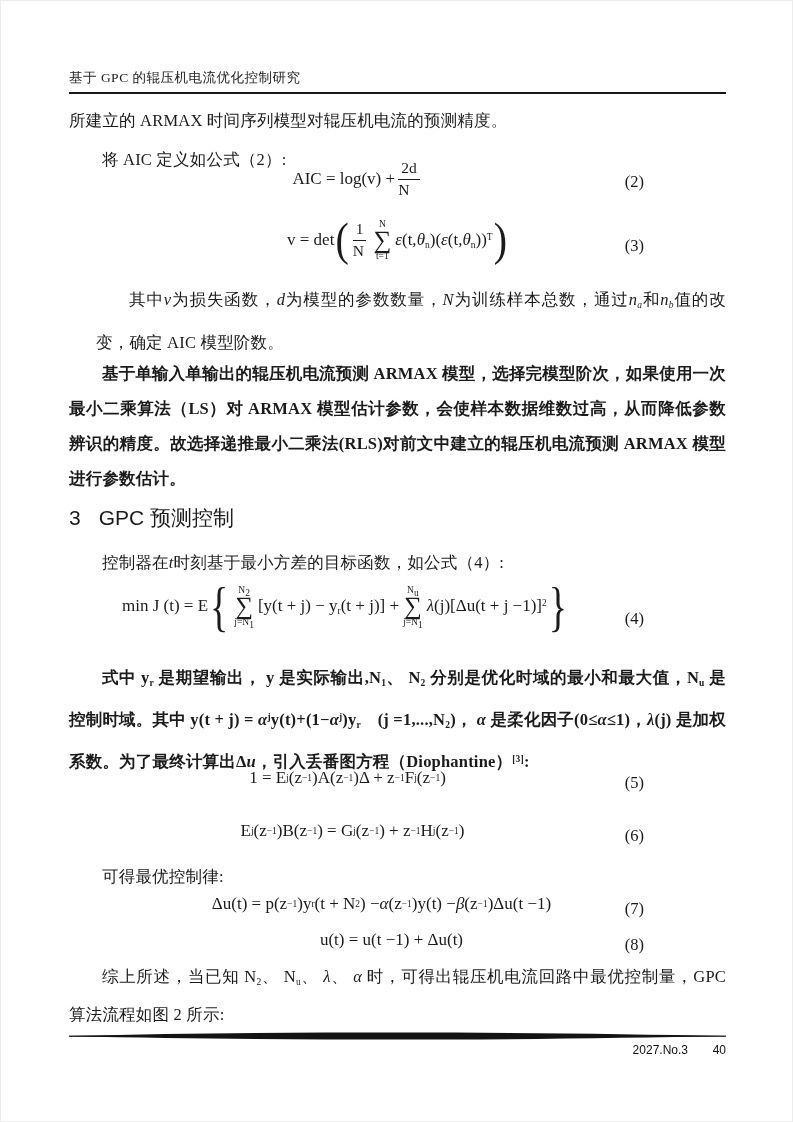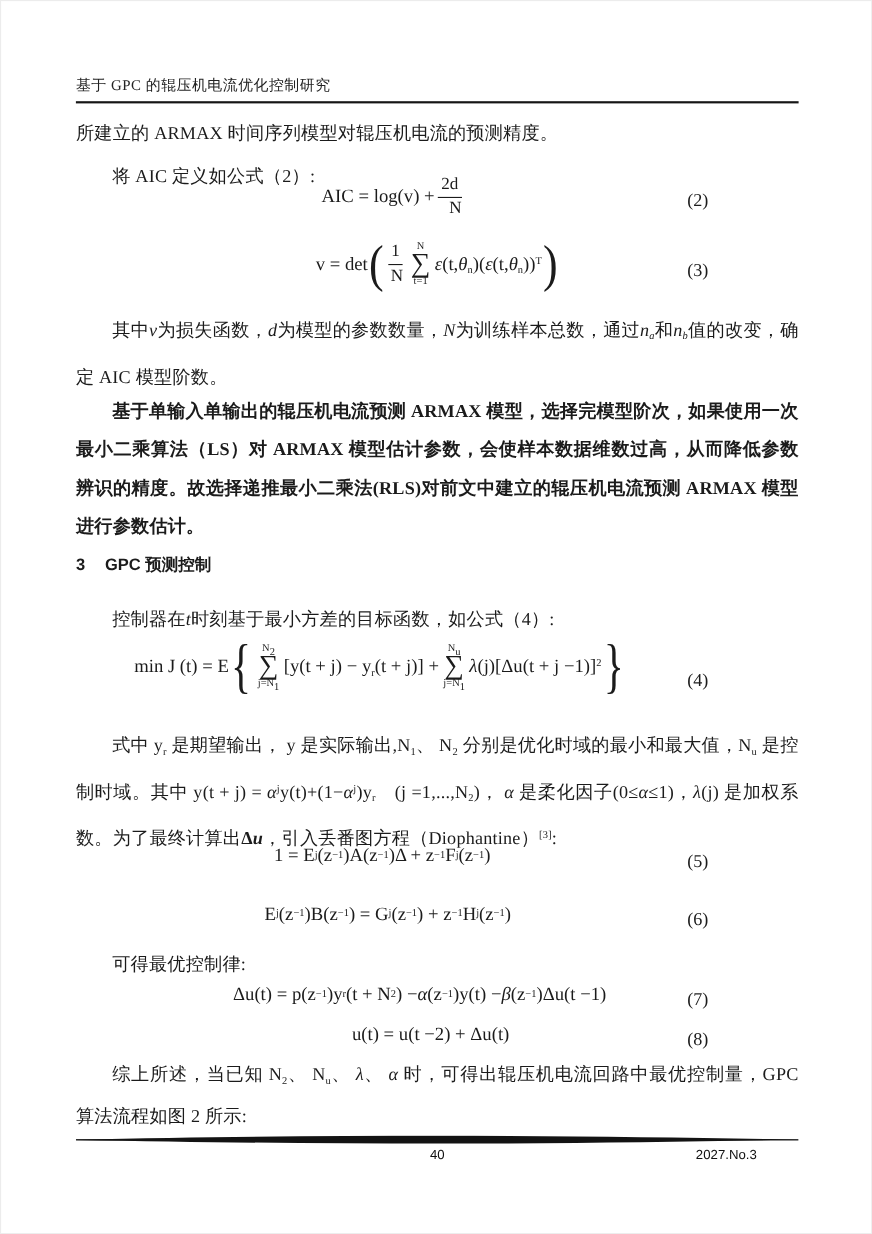--- a/index.html
+++ b/index.html
@@ -11,49 +11,49 @@
   }
   .abs { position:absolute; left:68px; right:66px; }
 
   
   .header-title { text-align:left; font-size:13.5px; letter-spacing:.5px; color:#222; }
   .header-rule { border-top:2.5px solid #161616; height:0; }
 
   
   .body-text { font-size:16.5px; line-height:42px; text-align:justify; letter-spacing:.2px; }
   .indent { text-indent:2em; }
-  .lh43 { line-height:43px; }
+  .lh43 { line-height:43px;margin-left:27px; }
   .lh35 { line-height:35px;font-weight:bold; }
-  .lh42 { line-height:42px; }
+  .lh42 { line-height:42px;font-weight:bold; }
   .lh38 { line-height:38px; }
   .body-text i { font-family:"Liberation Serif","DejaVu Serif",serif; }
   sub { font-size:9.5px; vertical-align:-0.35em; line-height:0; }
   sup { font-size:9.5px; vertical-align:0.55em; line-height:0; }
 
   
-  .section-heading { font-family:"Liberation Sans","DejaVu Sans",sans-serif; font-weight:bold; font-size:15px; }
+  .section-heading { font-family:"Liberation Sans","DejaVu Sans",sans-serif; font-weight:normal; font-size:21px; }
   .section-heading .sec-title { margin-left:18px; }
 
   
   .equation { text-align:center; }
   .eq-body { display:inline-flex; align-items:center; font-size:17px; white-space:nowrap; }
   .eq-tag { position:absolute; right:82px; top:50%; transform:translateY(-50%); font-size:16.5px; }
-  .frac { display:inline-flex; flex-direction:column; align-items:flex-end; margin:0 3px; vertical-align:middle; }
+  .frac { display:inline-flex; flex-direction:column; align-items:flex-start; margin:0 3px; vertical-align:middle; }
   .frac .num { font-size:15.5px; line-height:1.2; border-bottom:1.3px solid #1b1b1b; padding:0 3px 1px; }
   .frac .den { font-size:15.5px; line-height:1.25; }
   .sum { display:inline-flex; flex-direction:column; align-items:center; margin:0 4px; }
   .sum-top, .sum-bot { font-size:9.5px; line-height:1.1; }
   .sum-sigma { font-size:25px; line-height:.85; }
   .bigd { display:inline-block; font-size:40px; font-weight:300; line-height:1; transform:scaleY(1.18); margin:0 1px; }
   .bigb { display:inline-block; font-size:38px; font-weight:300; line-height:1; transform:scaleY(1.45); margin:0 2px; }
 
   
   .footer-divider-svg { display:block; width:100%; height:9px; }
   .footer-text { font-family:"Liberation Sans","DejaVu Sans",sans-serif; font-size:12px; color:#111; }
-  .footer-page { text-align:center; }
+  .footer-page { text-align:right; }
   .footer-issue { position:absolute; right:38px; top:0; }
 </style>
 </head>
 <body>
 
 <div class="page">
 
   <div class="abs" style="top:68px">
     <div class="header-title">基于 GPC 的辊压机电流优化控制研究</div>
   </div>
@@ -135,21 +135,21 @@
   </div>
 
   <p class="abs body-text indent" style="top:855px">可得最优控制律:</p>
 
   <div class="abs equation" style="top:893px;height:30px">
     <span class="eq-body" style="transform:translateX(-16px)">Δu(t) = p(z<sup>−1</sup>)y<sub>r</sub>(t + N<sub>2</sub>) − <i>α</i>(z<sup>−1</sup>)y(t) − <i>β</i>(z<sup>−1</sup>)Δu(t −1)</span>
     <span class="eq-tag">(7)</span>
   </div>
 
   <div class="abs equation" style="top:929px;height:30px">
-    <span class="eq-body" style="transform:translateX(-6px)">u(t) = u(t −2) + Δu(t)</span>
+    <span class="eq-body" style="transform:translateX(-6px)">u(t) = u(t −1) + Δu(t)</span>
     <span class="eq-tag">(8)</span>
   </div>
 
   <p class="abs body-text indent lh38" style="top:957px">综上所述，当已知 N<sub>2</sub>、 N<sub>u</sub>、 <i>λ</i>、 <i>α</i> 时，可得出辊压机电流回路中最优控制量，GPC 算法流程如图 2 所示:</p>
 
   <div class="abs" style="top:1031px">
     <svg class="footer-divider-svg" viewBox="0 0 659 9" preserveAspectRatio="none">
       <rect x="0" y="3.6" width="659" height="1.2" fill="#161616"></rect>
       <path d="M0,4.1 C120,1.2 220,0.6 330,0.6 C450,0.6 560,2.2 659,4 C560,6 450,7.6 330,7.6 C220,7.6 120,6.6 0,4.3 Z" fill="#131313"></path>
     </svg>

